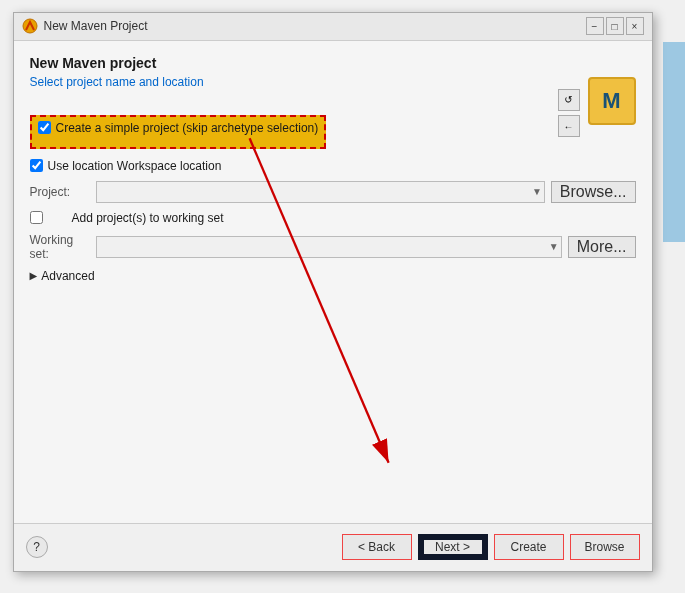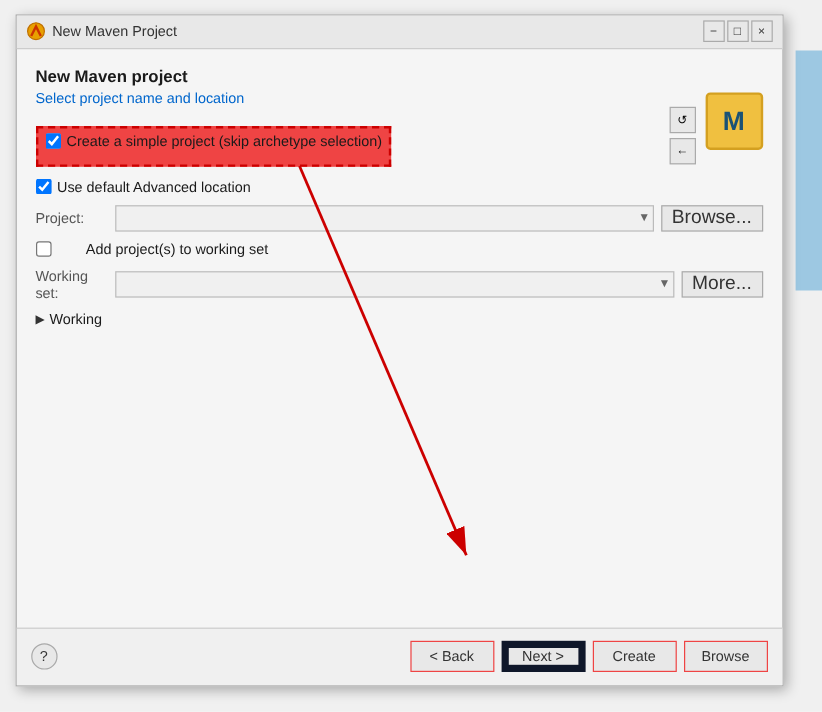--- a/index.html
+++ b/index.html
@@ -77,29 +77,29 @@
     }
     .section-title {
       font-size: 14px;
       font-weight: bold;
       color: #1a1a1a;
       margin-bottom: 4px;
     }
     .section-subtitle {
       font-size: 12px;
       color: #0066cc;
-      margin-bottom: 16px;
+      margin-bottom: 26px;
     }
     
     .highlighted-row {
       border: 2px dashed #cc0000;
       padding: 4px 6px;
       margin-bottom: 10px;
       display: inline-block;
-      background: #ef4444;
+      background: #eab308;
     }
     .checkbox-row {
       display: flex;
       align-items: center;
       margin-bottom: 8px;
     }
     .checkbox-row input[type="checkbox"] {
       margin-right: 5px;
       cursor: pointer;
     }
@@ -312,21 +312,21 @@
       <div class="highlighted-row">
         <div class="checkbox-row">
           <input type="checkbox" id="simple-project" checked="" style="">
           <label class="checkbox-label" for="simple-project">Create a simple project (skip archetype selection)</label>
         </div>
       </div>
 
       
       <div class="checkbox-row">
         <input type="checkbox" id="workspace" checked="" style="">
-        <label class="checkbox-label" for="workspace">Use default Advanced location</label>
+        <label class="checkbox-label" for="workspace">Use location Workspace location</label>
       </div>
 
       
       <div class="form-row">
         <span class="form-label">Project:</span>
         <div class="form-input-combo">
           <span class="combo-arrow">▼</span>
         </div>
         <button class="browse-btn">Browse...</button>
       </div>
@@ -342,21 +342,21 @@
         <span class="form-label">Working set:</span>
         <div class="form-input-combo">
           <span class="combo-arrow">▼</span>
         </div>
         <button class="browse-btn">More...</button>
       </div>
 
       
       <div class="advanced-row">
         <span class="advanced-triangle">▶</span>
-        <span class="advanced-label">Working</span>
+        <span class="advanced-label">Advanced</span>
       </div>
 
       
       <div class="arrow-container">
         <svg width="100%" height="100%" viewBox="0 0 620 520" style="position:absolute;top:0;left:0;">
           <defs>
             <marker id="arrowhead" markerWidth="10" markerHeight="7" refX="10" refY="3.5" orient="auto">
               <polygon points="0 0, 10 3.5, 0 7" fill="#cc0000"></polygon>
             </marker>
           </defs>

